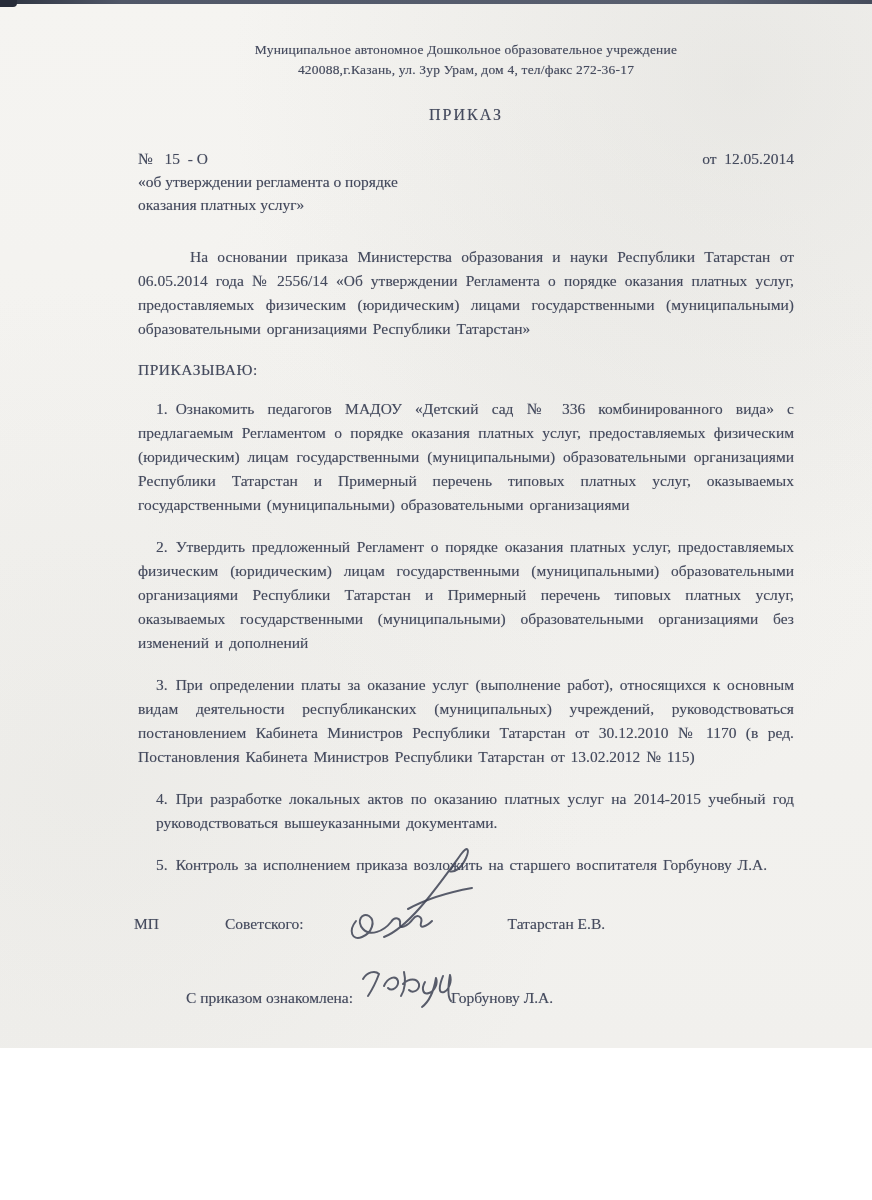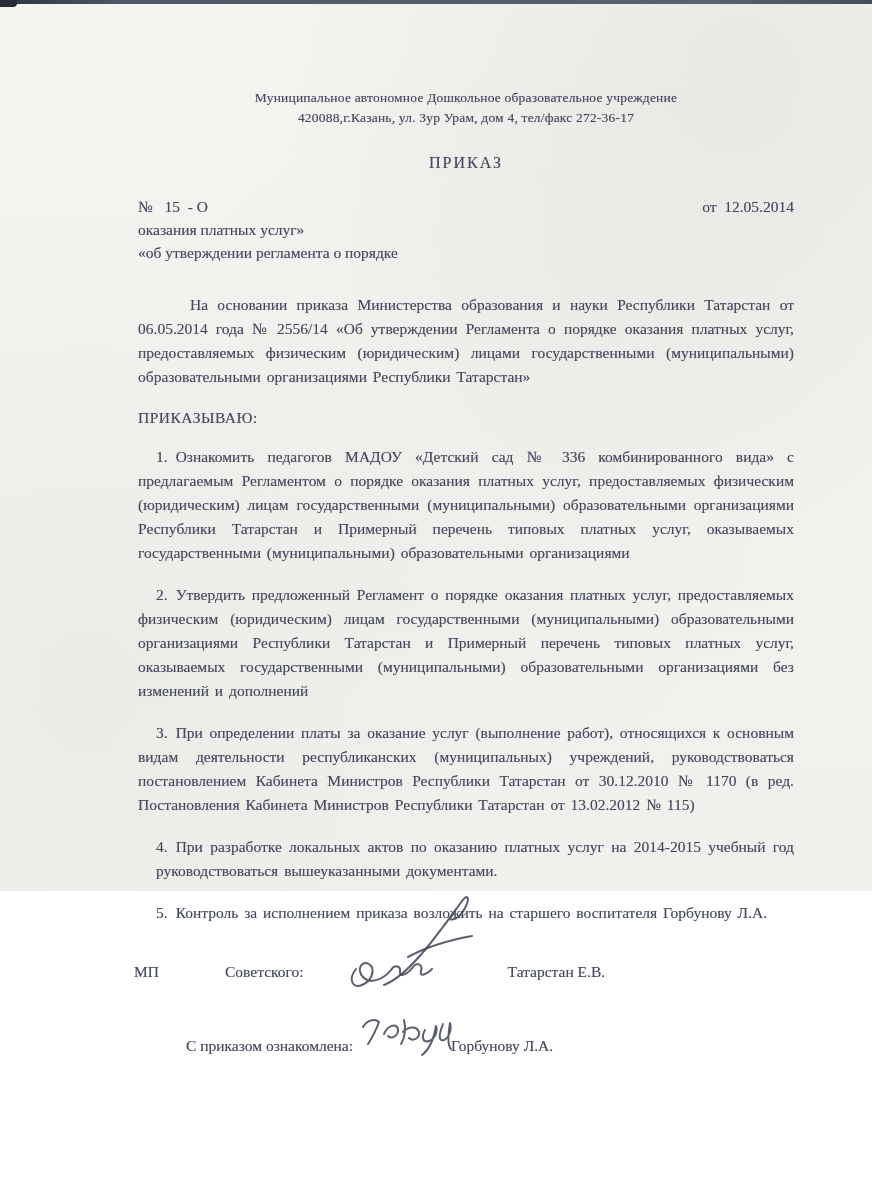--- a/index.html
+++ b/index.html
@@ -3,23 +3,23 @@
 <meta charset="utf-8">
 <style>
   html, body { margin: 0; padding: 0; }
   body {
     width: 872px; height: 1200px;
     font-family: "Liberation Serif", "DejaVu Serif", serif;
     overflow: hidden;
   }
   .page {
     position: relative;
-    width: 872px; height: 891px;
+    width: 872px; height: 1048px;
     box-sizing: border-box;
-    padding: 88px 78px 0 138px;
+    padding: 40px 78px 0 138px;
     color: #454b5e;
     background:
       radial-gradient(circle at 85% 8%, rgba(185,185,180,0.20), transparent 42%),
       radial-gradient(circle at 10% 75%, rgba(200,200,194,0.14), transparent 45%),
       radial-gradient(circle at 60% 45%, rgba(205,205,200,0.10), transparent 50%),
       linear-gradient(#f5f4f1, #f1f0ed);
     text-shadow: 0 0 0.7px rgba(68,74,94,0.45);
     font-size: 15px;
   }
   .scan-edge-top {
@@ -115,22 +115,22 @@
   </header>
 
   <h1 class="title">ПРИКАЗ</h1>
 
   <div class="meta-row">
     <span class="ws-pre">№   15  - О</span>
     <span class="ws-pre">от  12.05.2014</span>
   </div>
 
   <div class="subject">
+    <div>«об утверждении регламента о порядке</div>
     <div>оказания платных услуг»</div>
-    <div>«об утверждении регламента о порядке</div>
   </div>
 
   <p class="preamble">На основании приказа Министерства образования и науки Республики Татарстан от 06.05.2014 года № 2556/14 «Об утверждении Регламента о порядке оказания платных услуг, предоставляемых физическим (юридическим) лицами государственными (муниципальными) образовательными организациями Республики Татарстан»</p>
 
   <div class="decree-word">ПРИКАЗЫВАЮ:</div>
 
   <div class="items">
     <p class="item"><span class="num">1.</span><span>Ознакомить педагогов МАДОУ «Детский сад № 336 комбинированного вида» с  предлагаемым Регламентом о порядке оказания платных услуг, предоставляемых физическим (юридическим) лицам  государственными (муниципальными) образовательными организациями Республики Татарстан и Примерный перечень типовых платных услуг, оказываемых государственными (муниципальными) образовательными организациями</span></p>
     <p class="item"><span class="num">2.</span><span>Утвердить предложенный Регламент о порядке оказания платных услуг, предоставляемых физическим (юридическим) лицам  государственными (муниципальными) образовательными организациями Республики Татарстан и Примерный перечень типовых платных услуг, оказываемых государственными (муниципальными) образовательными организациями без изменений и дополнений</span></p>
     <p class="item"><span class="num">3.</span><span>При определении платы за оказание услуг (выполнение работ), относящихся к основным видам деятельности республиканских (муниципальных) учреждений, руководствоваться постановлением Кабинета Министров Республики Татарстан от 30.12.2010 № 1170 (в ред. Постановления Кабинета Министров Республики Татарстан от 13.02.2012 № 115)</span></p>

